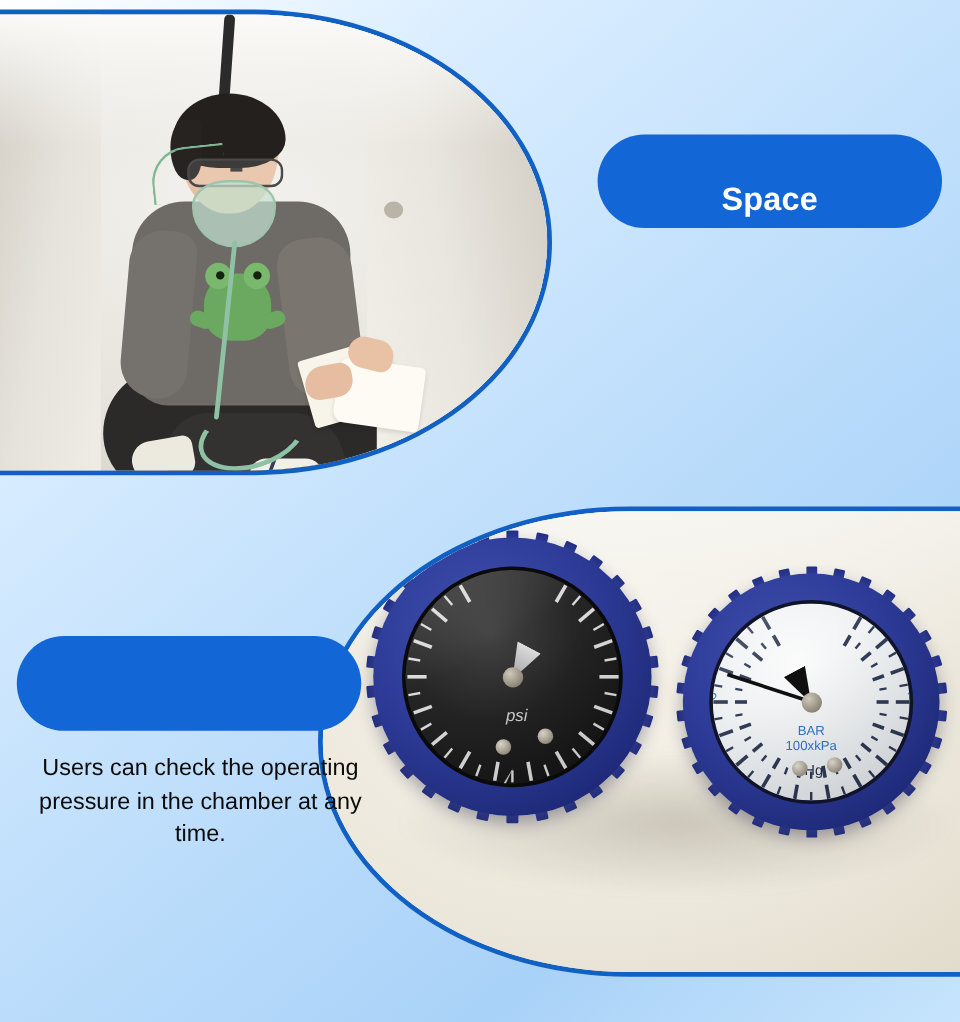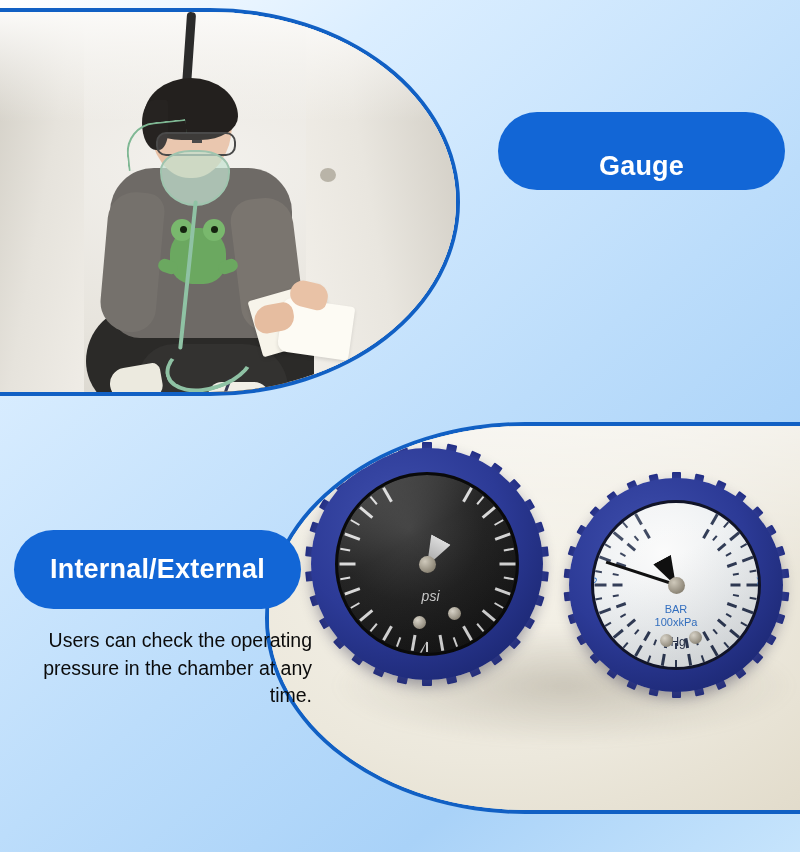--- a/index.html
+++ b/index.html
@@ -226,21 +226,21 @@
     font-weight: 500;
   }
   .copy-top {
     left: 498px; top: 208px;
     width: 292px;
     text-align: right;
   }
   .copy-bottom {
     left: 22px; top: 627px;
     width: 290px;
-    text-align: right;
+    text-align: center;
   }
 
   
   .photo-bottom {
     position: absolute;
     left: 265px;
     top: 422px;
     width: 575px;
     height: 392px;
     border: 4px solid #1160c4;
@@ -423,21 +423,21 @@
       <div class="p-book-r"></div>
       <div class="p-hand-l"></div>
       <div class="p-hand-r"></div>
       <div class="p-valve"></div>
     </div>
   </div>
 
   <div class="badge badge-top">
     <span>
       <br>
-      <span>Gauge</span>
+      <span>Space</span>
     </span>
   </div>
 
 </div>
 
 <div class="section-bottom">
 
   <div class="photo-bottom">
     <div class="table-bg"></div>
     <div class="table-sheen"></div>
@@ -641,18 +641,18 @@
         <div class="hub"></div>
         <div class="screw" style="left:40%;top:80%"></div>
         <div class="screw" style="left:58%;top:78%"></div>
         <div class="glass"></div>
       </div>
     </div>
   </div>
 
   <div class="badge badge-bottom">
     <span>
-      <span>Internal/External</span><br>
+      <br>
     </span>
   </div>
 
   <div class="copy copy-bottom">Users can check the operating pressure in the chamber at any time.</div>
 </div>
 
 </body></html>

